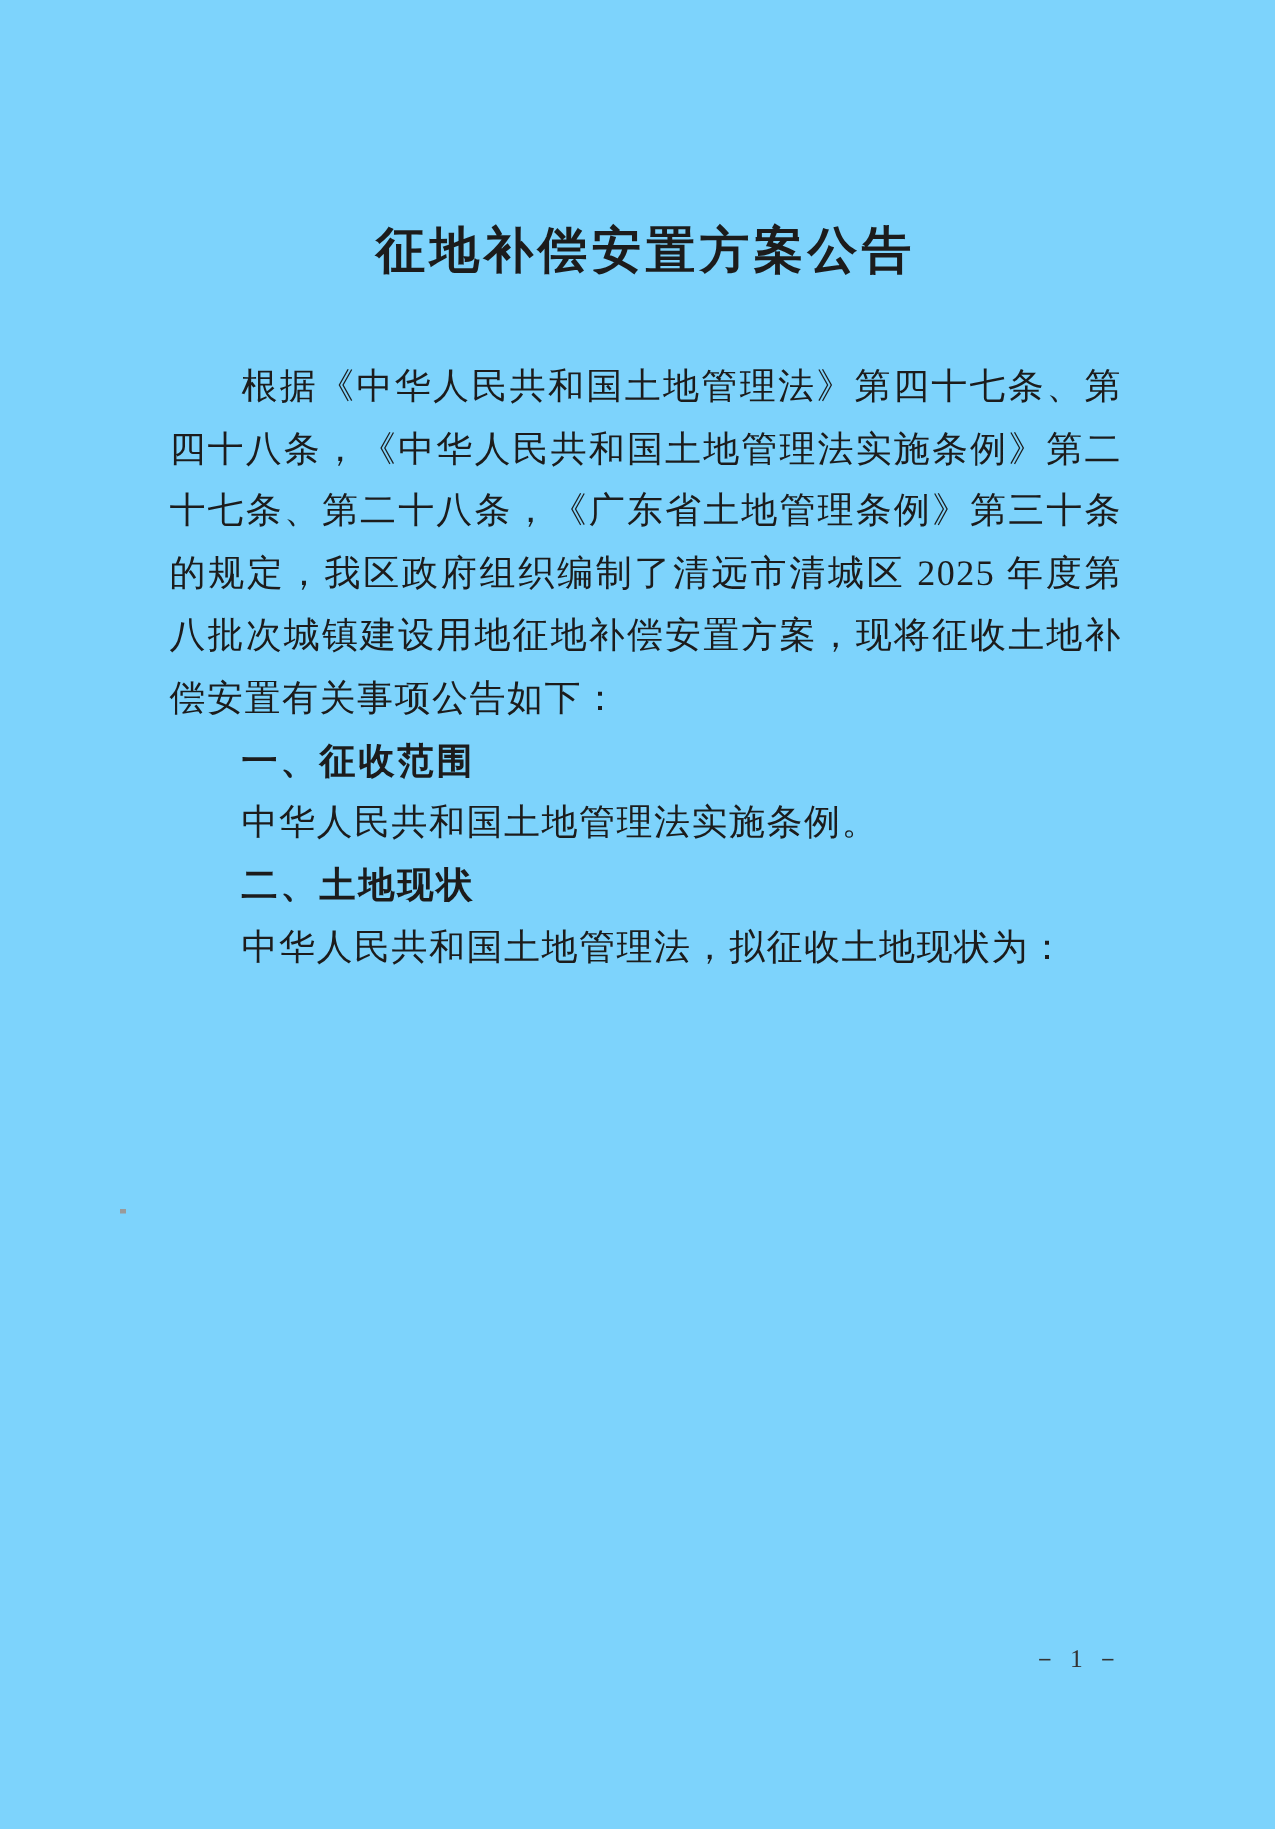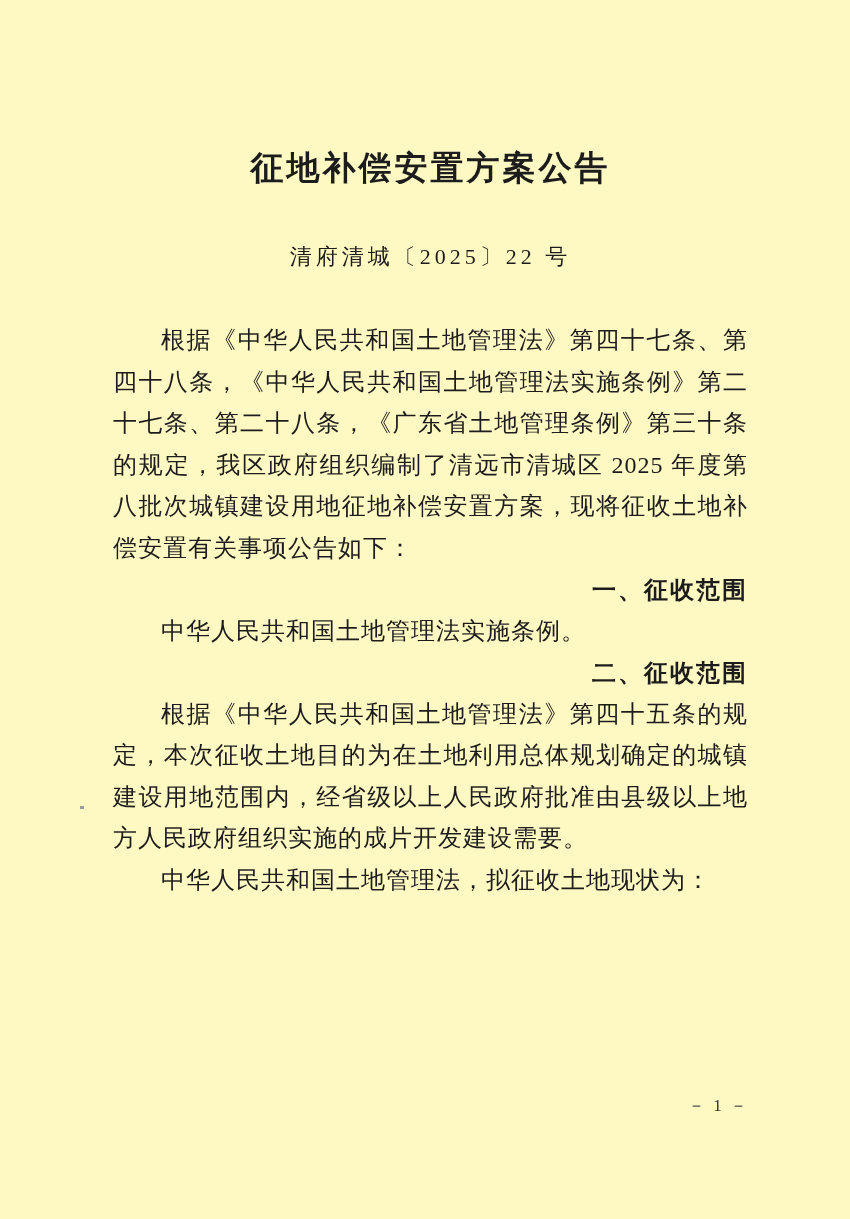--- a/index.html
+++ b/index.html
@@ -5,21 +5,21 @@
   html, body {
     margin: 0;
     padding: 0;
     background: #e8e8e8;
   }
   .page {
     position: relative;
     width: 850px;
     height: 1219px;
     margin: 0 auto;
-    background: #fef9c3;
+    background: #7dd3fc;
     color: #1c1c1c;
     font-family: "Liberation Serif", "DejaVu Serif", serif;
     box-sizing: border-box;
     padding: 148px 102px 0 113px;
     overflow: hidden;
   }
   .doc-title {
     margin: 0;
     text-align: center;
     font-size: 33px;
@@ -41,21 +41,21 @@
   .doc-body p {
     margin: 0;
     font-size: 24px;
     line-height: 41.5px;
     letter-spacing: 1px;
     text-indent: 2em;
     text-align: justify;
   }
   .doc-body p.heading {
     font-weight: bold;
-    text-align: right;
+    text-align: left;
     font-family: "Liberation Sans", "DejaVu Sans", sans-serif;
     letter-spacing: 2px;
   }
   .page-number {
     position: absolute;
     top: 1094px;
     left: 688px;
     font-size: 17px;
     letter-spacing: 2px;
     color: #333333;
@@ -68,27 +68,25 @@
     height: 3px;
     background: #9a9a9a;
   }
 </style>
 </head>
 <body>
 
 <div class="page">
   <h1 class="doc-title">征地补偿安置方案公告</h1>
 
-  <div class="doc-number">清府清城〔2025〕22 号</div>
 
   <div class="doc-body">
       <p class="para">根据《中华人民共和国土地管理法》第四十七条、第四十八条，《中华人民共和国土地管理法实施条例》第二十七条、第二十八条，《广东省土地管理条例》第三十条的规定，我区政府组织编制了清远市清城区 2025 年度第八批次城镇建设用地征地补偿安置方案，现将征收土地补偿安置有关事项公告如下：</p>
       <p class="heading">一、征收范围</p>
       <p class="para">中华人民共和国土地管理法实施条例。</p>
-      <p class="heading">二、征收范围</p>
-      <p class="para">根据《中华人民共和国土地管理法》第四十五条的规定，本次征收土地目的为在土地利用总体规划确定的城镇建设用地范围内，经省级以上人民政府批准由县级以上地方人民政府组织实施的成片开发建设需要。</p>
+      <p class="heading">二、土地现状</p>
       <p class="para">中华人民共和国土地管理法，拟征收土地现状为：</p>
     </div>
 
   <div class="page-number">－ 1 －</div>
 
   <div class="scan-speck"></div>
 </div>
 
 </body></html>

